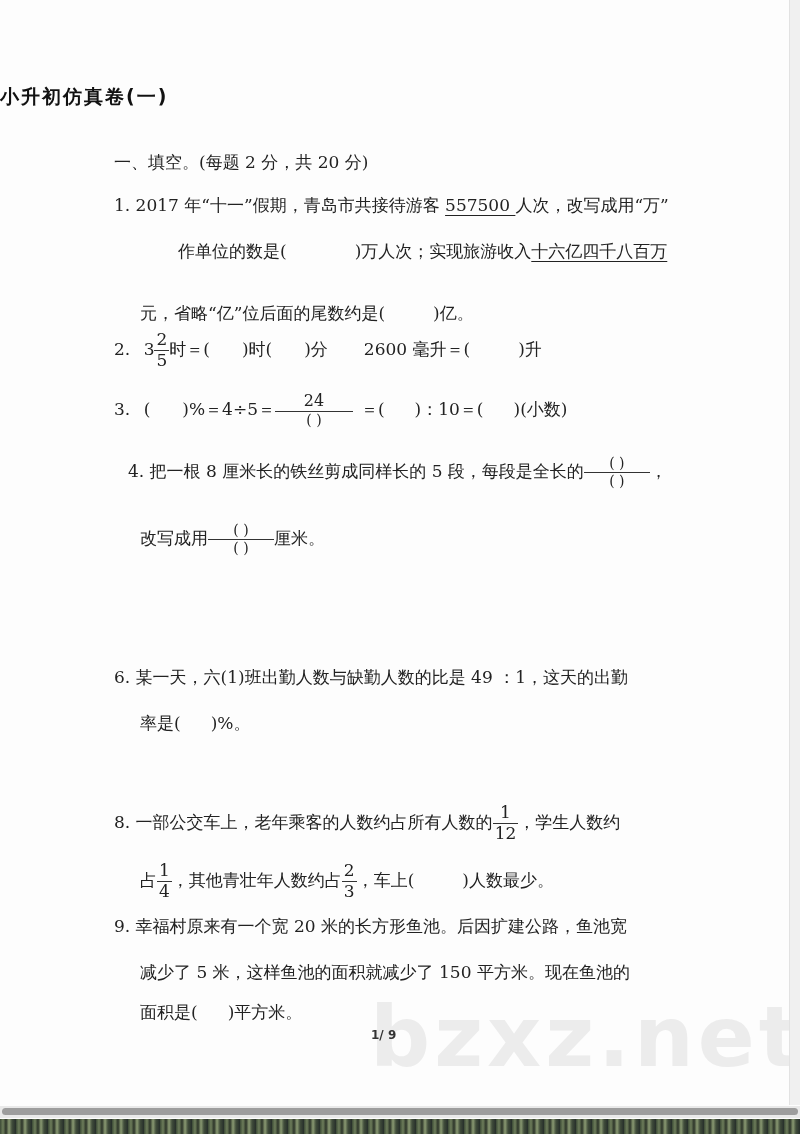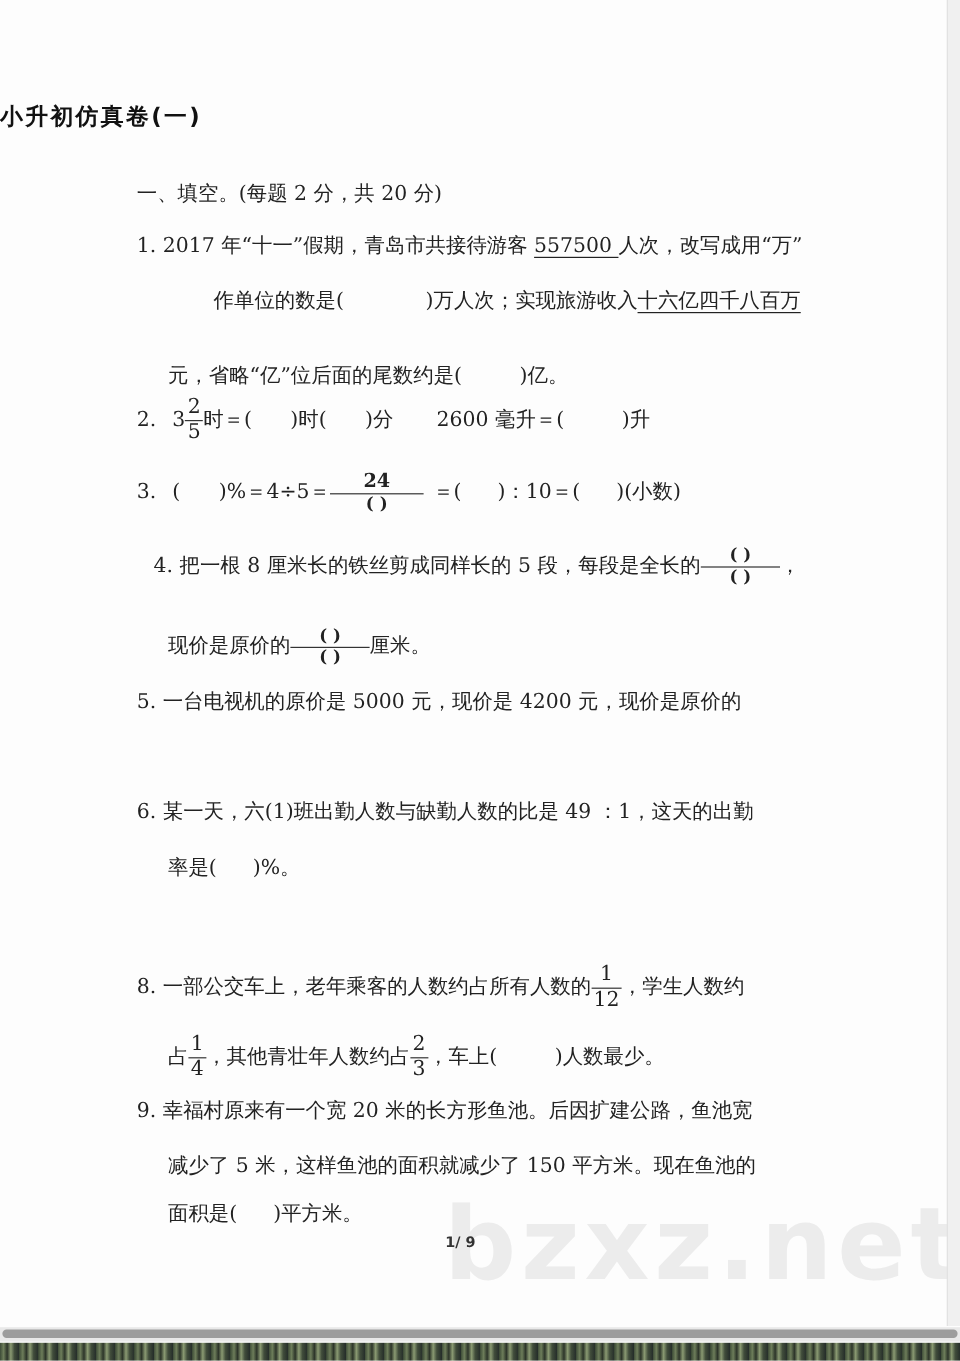--- a/index.html
+++ b/index.html
@@ -38,21 +38,21 @@
     position:absolute; font-size:17px; white-space:nowrap; line-height:24px;
   }
   .u { text-decoration:underline; text-underline-offset:4px; }
   .blank { display:inline-block; }
   .frac {
     display:inline-block; vertical-align:middle; text-align:center;
     line-height:1.05;
   }
   .frac .num, .frac .den { display:block; padding:0 2px; }
   .frac .bar { display:block; border-top:1px solid #333; margin:1px 0; }
-  .frac.big .num, .frac.big .den { font-size:14px;font-weight:bold; }
+  .frac.big .num, .frac.big .den { font-size:14px; }
   .watermark {
     position:absolute; left:370px; top:988px;
     font-family:"DejaVu Sans","Liberation Sans",sans-serif;
     font-weight:bold; font-size:84px; color:#ececec; letter-spacing:4px;
     z-index:0;
   }
   .pageno {
     position:absolute; left:371px; top:1028px;
     font-family:"DejaVu Sans","Liberation Sans",sans-serif;
     font-weight:bold; font-size:12px; color:#333; z-index:2;
@@ -87,24 +87,23 @@
 
   <div class="line" style="left:114px;top:393px;">
     <span>3.</span>
     <span style="margin-left:8px">(</span><span class="blank" style="width:32px"></span><span>)%＝4÷5＝</span><span class="frac big" style="width:78px"><span class="num" style="font-size:16px">24</span><span class="bar"></span><span class="den">(        )</span></span><span style="margin-left:8px">＝(</span><span class="blank" style="width:30px"></span><span>)：10＝(</span><span class="blank" style="width:30px"></span><span>)(小数)</span>
   </div>
 
   <div class="line" style="left:114px;top:456px;margin-left:14px;">
     <span>4. 把一根 8 厘米长的铁丝剪成同样长的 5 段，每段是全长的</span><span class="frac big" style="width:66px"><span class="num">(      )</span><span class="bar"></span><span class="den">(      )</span></span><span>，</span>
   </div>
   <div class="line" style="left:140px;top:523px;">
-    <span>现价是原价的</span><span class="frac big" style="width:66px"><span class="num">(      )</span><span class="bar"></span><span class="den">(      )</span></span><span>厘米。</span>
+    <span>改写成用</span><span class="frac big" style="width:66px"><span class="num">(      )</span><span class="bar"></span><span class="den">(      )</span></span><span>厘米。</span>
   </div>
 
-  <div class="line" style="left:114px;top:573px;">5.  一台电视机的原价是  5000  元，现价是  4200  元，现价是原价的</div>
 
   <div class="line" style="left:114px;top:665px;">6.  某一天，六(1)班出勤人数与缺勤人数的比是 49  ：1，这天的出勤</div>
   <div class="line" style="left:140px;top:711px;">
     <span>率是(</span><span class="blank" style="width:30px"></span><span>)%。</span>
   </div>
 
 
   <div class="line" style="left:114px;top:804px;">
     <span>8.  一部公交车上，老年乘客的人数约占所有人数的</span><span class="frac"><span class="num">1</span><span class="bar"></span><span class="den">12</span></span><span>，学生人数约</span>
   </div>

